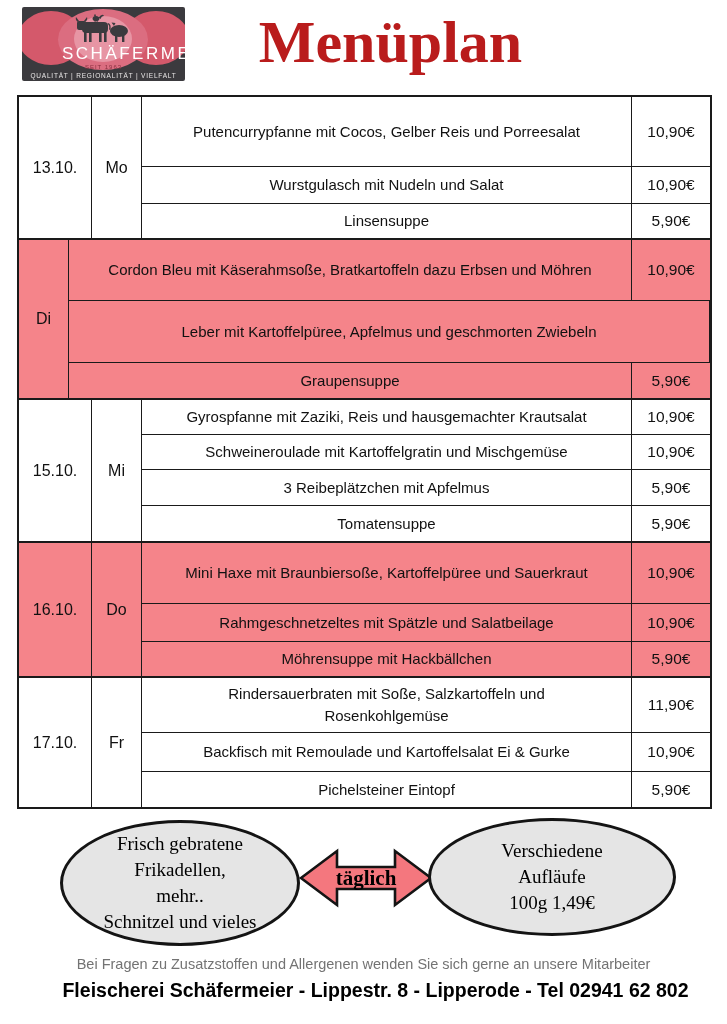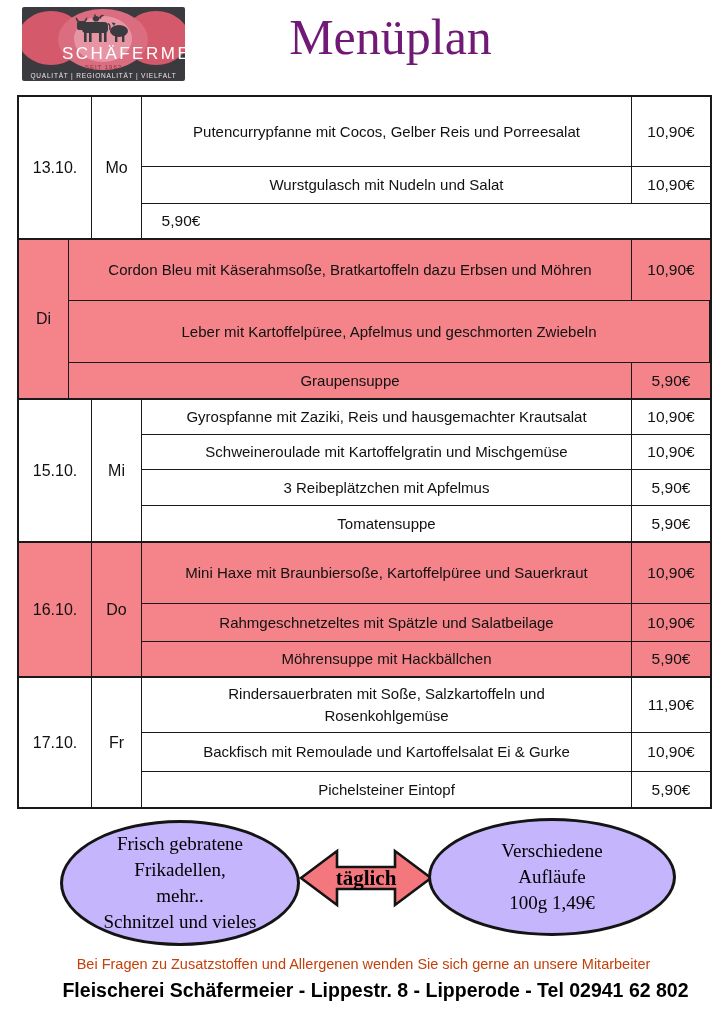--- a/index.html
+++ b/index.html
@@ -26,21 +26,21 @@
   .logo-since{
     position:absolute;left:0;top:57px;width:100%;text-align:center;
     color:#8a3040;font-size:6px;letter-spacing:1px;
   }
   .logo-tagline{
     position:absolute;left:0;top:65px;width:100%;text-align:center;
     color:#e9e7e7;font-size:6.5px;letter-spacing:0.8px;
   }
   .page-title{
     position:absolute;left:calc(50% + 27px);top:8px;transform:translateX(-50%);
-    font-family:"Liberation Serif",serif;font-weight:normal;font-size:50px;color:#701a75;
+    font-family:"Liberation Serif",serif;font-weight:bold;font-size:60px;color:#b91c1c;
     white-space:nowrap;
   }
   
   .menu-table{
     position:absolute;left:17px;top:95px;width:695px;
     border:2px solid #1a1a1a;box-sizing:border-box;background:#fff;
   }
   .day-block{display:flex;border-bottom:2px solid #1a1a1a;}
   .day-block:last-child{border-bottom:none;}
   .day-block.highlight{background:#f5848a;}
@@ -49,36 +49,36 @@
   .day-cell{width:50px;border-right:1.3px solid #1a1a1a;font-size:16px;}
   .dishes{flex:1;display:flex;flex-direction:column;}
   .dish-row{display:flex;border-bottom:1.3px solid #1a1a1a;box-sizing:border-box;}
   .dish-row:last-child{border-bottom:none;}
   .dish-cell{flex:1;border-right:1.3px solid #1a1a1a;font-size:15px;padding:2px 28px;line-height:1.45;text-align:center;}
   .price-cell{width:78px;font-size:15.5px;}
   
   .promo-section{position:absolute;left:0;top:812px;width:727px;height:140px;}
   .ellipse{
     position:absolute;border:3px solid #141414;border-radius:50%;
-    background:#c4b5fd;display:flex;align-items:center;justify-content:center;
+    background:#e5e5e5;display:flex;align-items:center;justify-content:center;
     text-align:center;font-family:"Liberation Serif",serif;font-size:19px;line-height:1.38;
     box-sizing:border-box;color:#000;
   }
   .ellipse span{display:block;}
   .ellipse.left{left:60px;top:8px;width:240px;height:126px;}
   .ellipse.right{left:428px;top:6px;width:248px;height:118px;}
   .arrow-wrap{position:absolute;left:298px;top:34px;width:136px;height:64px;text-align:center;}
   .arrow-label{
     position:absolute;left:0;top:0;width:136px;height:64px;
     display:flex;align-items:center;justify-content:center;
     font-family:"Liberation Serif",serif;font-weight:bold;font-size:21px;color:#000;
   }
   
   .footer{position:absolute;left:0;top:950px;width:727px;text-align:center;}
-  .allergy-note{font-size:14.5px;color:#c2410c;margin-top:6px;}
+  .allergy-note{font-size:14.5px;color:#737373;margin-top:6px;}
   .contact-line{font-size:19.5px;font-weight:bold;color:#000;margin-top:7px;padding-left:24px;}
 </style>
 </head>
 <body>
 
 <div class="header">
   <div class="logo">
     <div class="circ l"></div>
     <div class="circ r"></div>
     <div class="circ c"></div>
@@ -124,20 +124,21 @@
     <div class="dishes">
       <div class="dish-row" style="height:70px">
         <div class="cell dish-cell">Putencurrypfanne mit Cocos, Gelber Reis und Porreesalat</div>
         <div class="cell price-cell">10,90€</div>
       </div>
       <div class="dish-row" style="height:37px">
         <div class="cell dish-cell">Wurstgulasch mit Nudeln und Salat</div>
         <div class="cell price-cell">10,90€</div>
       </div>
       <div class="dish-row" style="height:34px">
+        <div class="cell dish-cell">Linsensuppe</div>
         <div class="cell price-cell">5,90€</div>
       </div>
     </div>
   </div>
 
   <div class="day-block highlight">
     <div class="cell day-cell">Di</div>
     <div class="dishes">
       <div class="dish-row" style="height:61px">
         <div class="cell dish-cell">Cordon Bleu mit Käserahmsoße, Bratkartoffeln dazu Erbsen und Möhren</div>

